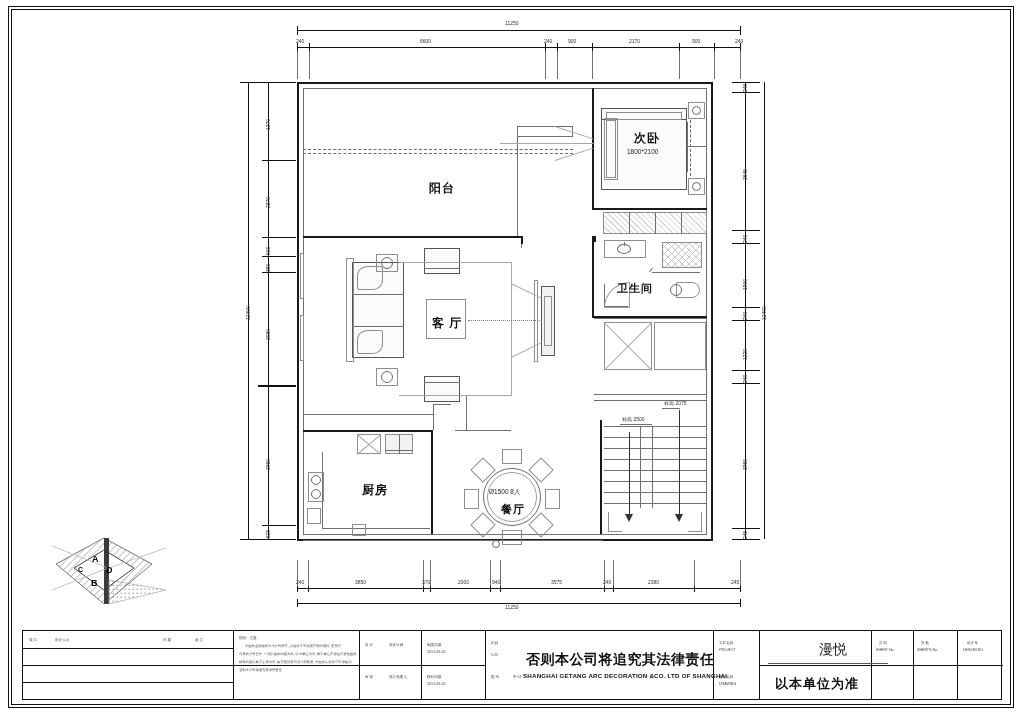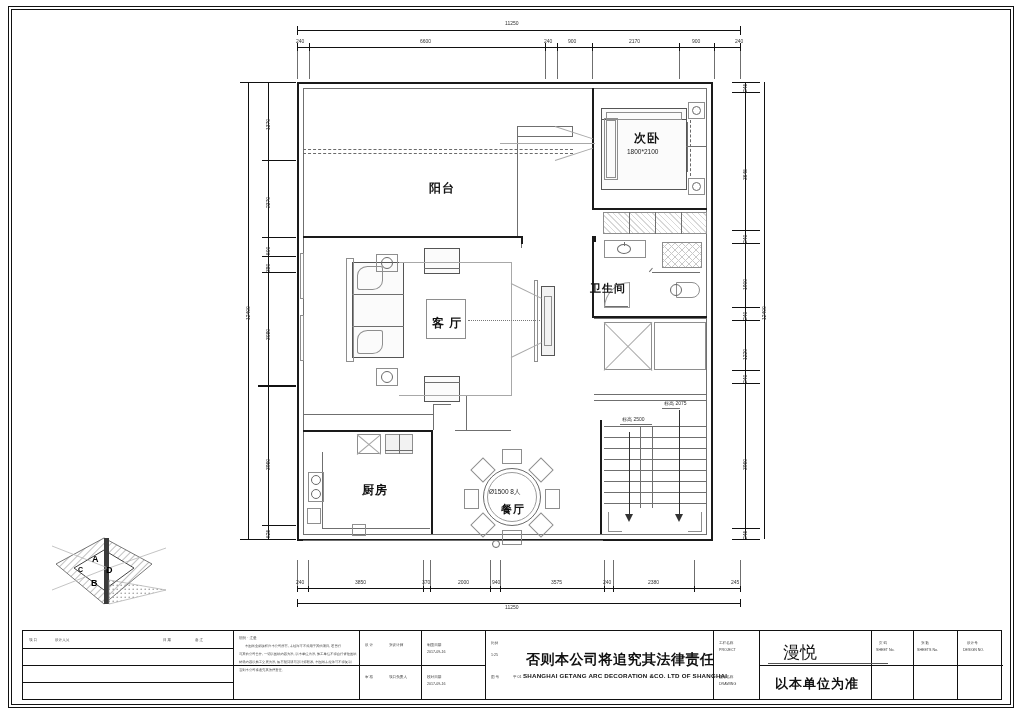--- a/index.html
+++ b/index.html
@@ -42,21 +42,21 @@
       border:1px solid #111;box-sizing:border-box;background:#fff;}
   .tb .vsep{position:absolute;width:1px;background:#111;top:0;bottom:0;}
   .tb .hsep{position:absolute;height:1px;background:#111;}
   .micro{position:absolute;font-size:3.6px;color:#3a3a3a;white-space:nowrap;
       line-height:1.5;}
   .micro2{position:absolute;font-size:3.3px;color:#444;line-height:1.65;}
   .co-cn{position:absolute;font-size:14px;font-weight:bold;color:#111;
       white-space:nowrap;letter-spacing:0.5px;}
   .co-en{position:absolute;font-size:6.2px;font-weight:bold;color:#111;
       white-space:nowrap;letter-spacing:0.2px;}
-  .proj{position:absolute;font-size:17px;color:#111;white-space:nowrap;}
+  .proj{position:absolute;font-size:14px;color:#111;white-space:nowrap;margin-left:36px;}
   .dwgname{position:absolute;font-size:13px;font-weight:bold;color:#111;
       white-space:nowrap;letter-spacing:1px;}
 
   
   .compass{position:absolute;left:48px;top:528px;width:118px;height:88px;}
   .cmp-letter{position:absolute;font-size:9px;font-weight:bold;color:#000;}
   .cmp-letter.sm{font-size:7px;}
 
   
   .fsoft{background:#fbfbfb;}
@@ -269,21 +269,21 @@
     <div class="boxt hatchx" style="left:662px;top:242px;width:40px;height:26px;"></div>
     <div class="ln thin" style="left:652px;top:272px;width:48px;height:1px;"></div>
     <div class="ln thin" style="left:652px;top:268px;width:1px;height:5px;transform:rotate(40deg);transform-origin:top;"></div>
 
     <div class="boxt" style="left:676px;top:282px;width:24px;height:16px;border-radius:0 8px 8px 0;"></div>
     <div class="circ" style="left:670px;top:284px;width:12px;height:12px;"></div>
 
     <div class="ln thin" style="left:604px;top:284px;width:1px;height:22px;"></div>
     <div class="ln thin" style="left:604px;top:306px;width:24px;height:1px;"></div>
     <div class="boxt" style="left:604px;top:282px;width:26px;height:26px;border-radius:26px 0 0 0;border-color:#9a9a9a;"></div>
-    <div class="rlabel" style="left:590px;top:281px;">卫生间</div>
+    <div class="rlabel" style="left:617px;top:281px;">卫生间</div>
   </div>
 
   <div>
 
     <div class="ln wall" style="left:303px;top:236px;width:218px;height:2px;"></div>
     <div class="ln thin" style="left:521px;top:236px;width:1px;height:12px;"></div>
 
     <div class="boxt" style="left:300px;top:253px;width:4px;height:46px;"></div>
     <div class="boxt" style="left:300px;top:315px;width:4px;height:46px;"></div>
 

